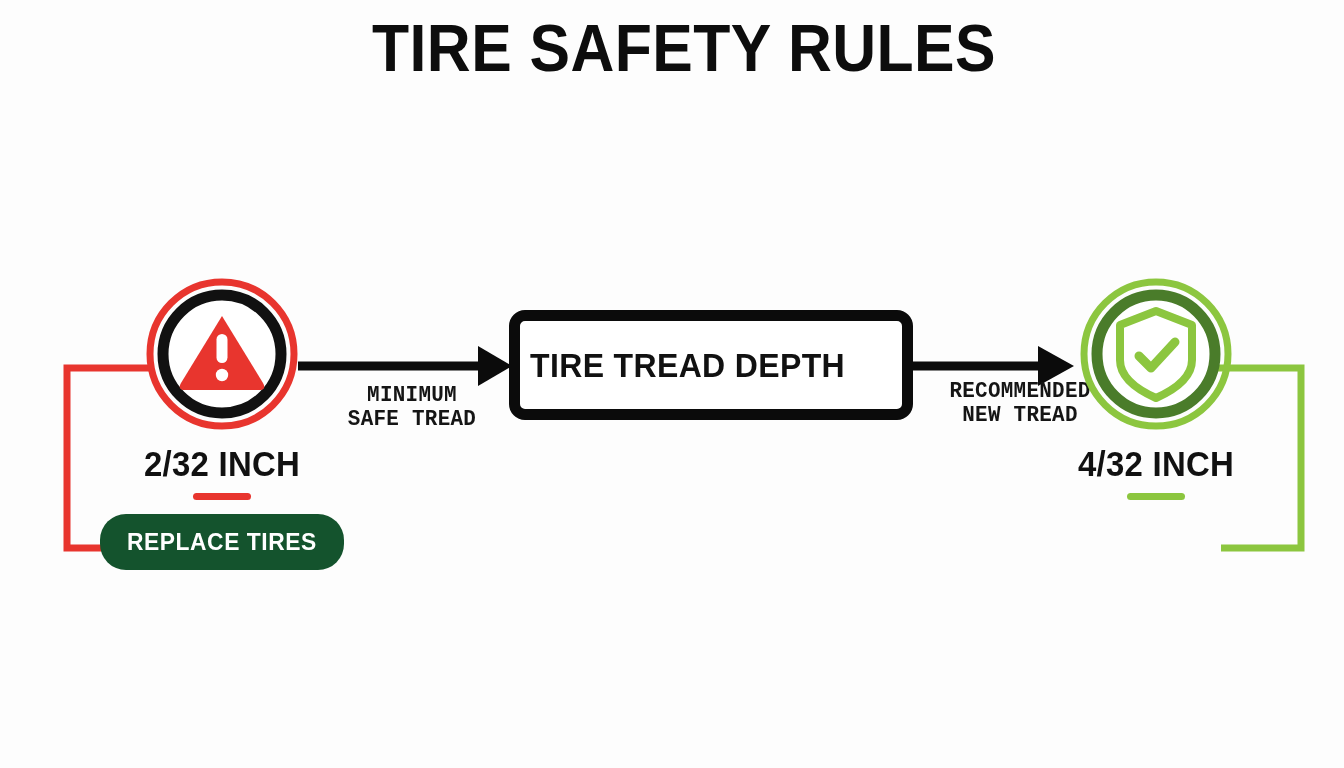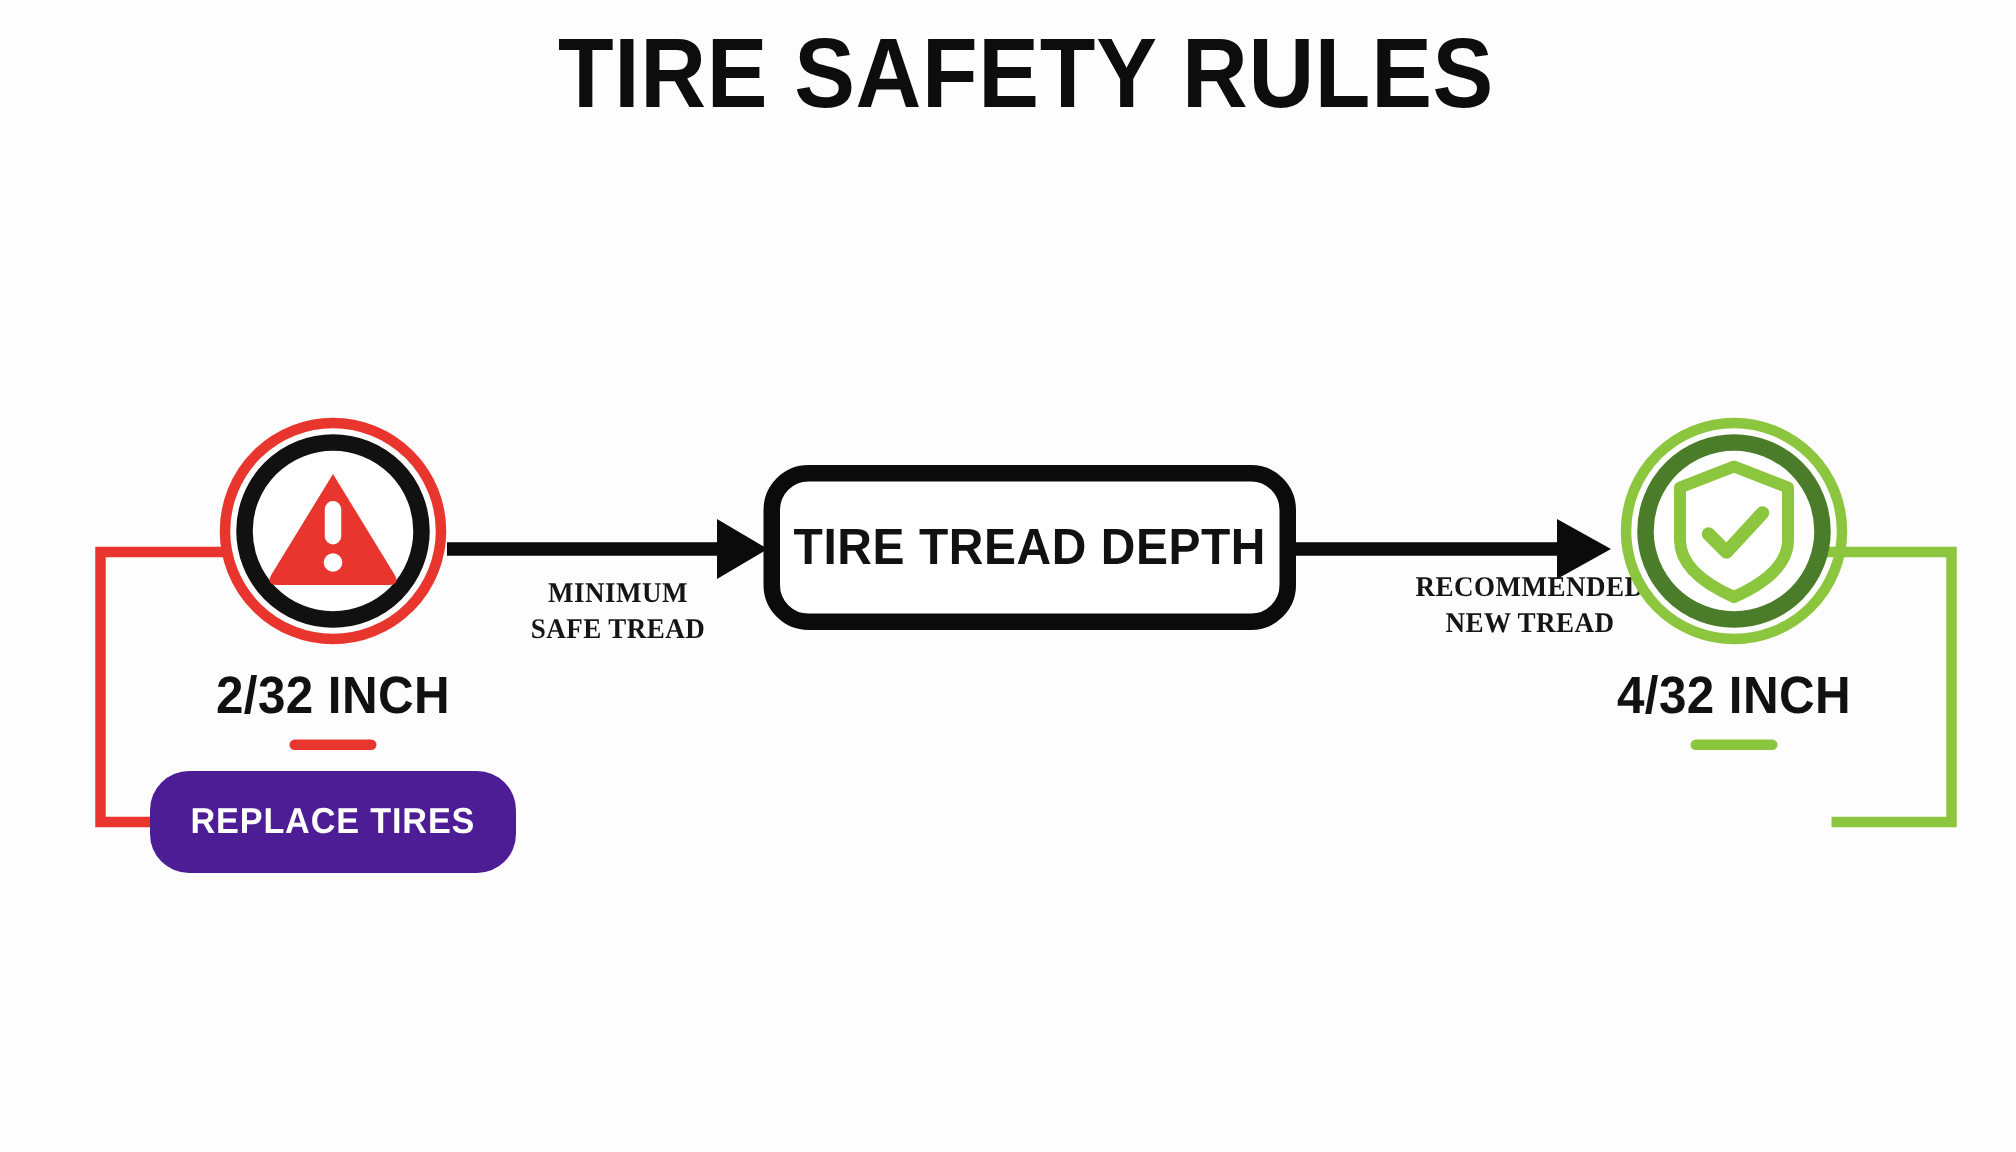--- a/index.html
+++ b/index.html
@@ -92,73 +92,73 @@
     width: 58px;
     height: 7px;
     border-radius: 4px;
     margin: 9px auto 0 auto;
   }
   #dash-left  { background: #e8352e; }
   #dash-right { background: #8cc63f; }
 
   .status-pill {
     margin: 14px auto 0 auto;
-    background: #4c1d95;
+    background: #14532d;
     border-radius: 26px;
-    height: 68px;
+    height: 56px;
     display: flex;
     align-items: center;
     justify-content: center;
     color: #ffffff;
     font-size: 24px;
     font-weight: 700;
     letter-spacing: 0.6px;
     font-family: "Liberation Sans Narrow", "Liberation Sans", sans-serif;
     white-space: nowrap;
   }
   #pill-left  { width: 244px; }
   #pill-right { width: 244px; }
   .status-pill span { transform: scaleX(0.95); display: inline-block; }
 
   
   #center-box {
     position: absolute;
     left: 497px;
     top: 310px;
-    width: 355px;
+    width: 404px;
     height: 110px;
     box-sizing: border-box;
     border: 11px solid #0b0b0b;
-    border-radius: 30px;
+    border-radius: 16px;
     background: #ffffff;
     display: flex;
     align-items: center;
-    justify-content: center;
+    justify-content: flex-start;
     z-index: 3;
   }
   #center-box-label {
     font-size: 34px;
     font-weight: 700;
     color: #111111;
     letter-spacing: 0.4px;
     font-family: "Liberation Sans Narrow", "Liberation Sans", sans-serif;
     transform: scaleX(0.94);
     white-space: nowrap;
   }
 
   
   .arrow-caption {
     position: absolute;
     text-align: center;
-    font-size: 19px;
+    font-size: 22px;
     line-height: 24px;
     font-weight: 700;
     color: #151515;
     letter-spacing: 0.3px;
-    font-family: Liberation Serif, serif;
+    font-family: Liberation Mono, monospace;
     z-index: 3;
     white-space: nowrap;
   }
   .arrow-caption span { display: block; transform: scaleX(0.95); }
   #caption-left  { left: 300px; top: 384px; width: 200px; }
   #caption-right { left: 908px; top: 380px; width: 200px; }
 </style>
 </head>
 <body>
 

